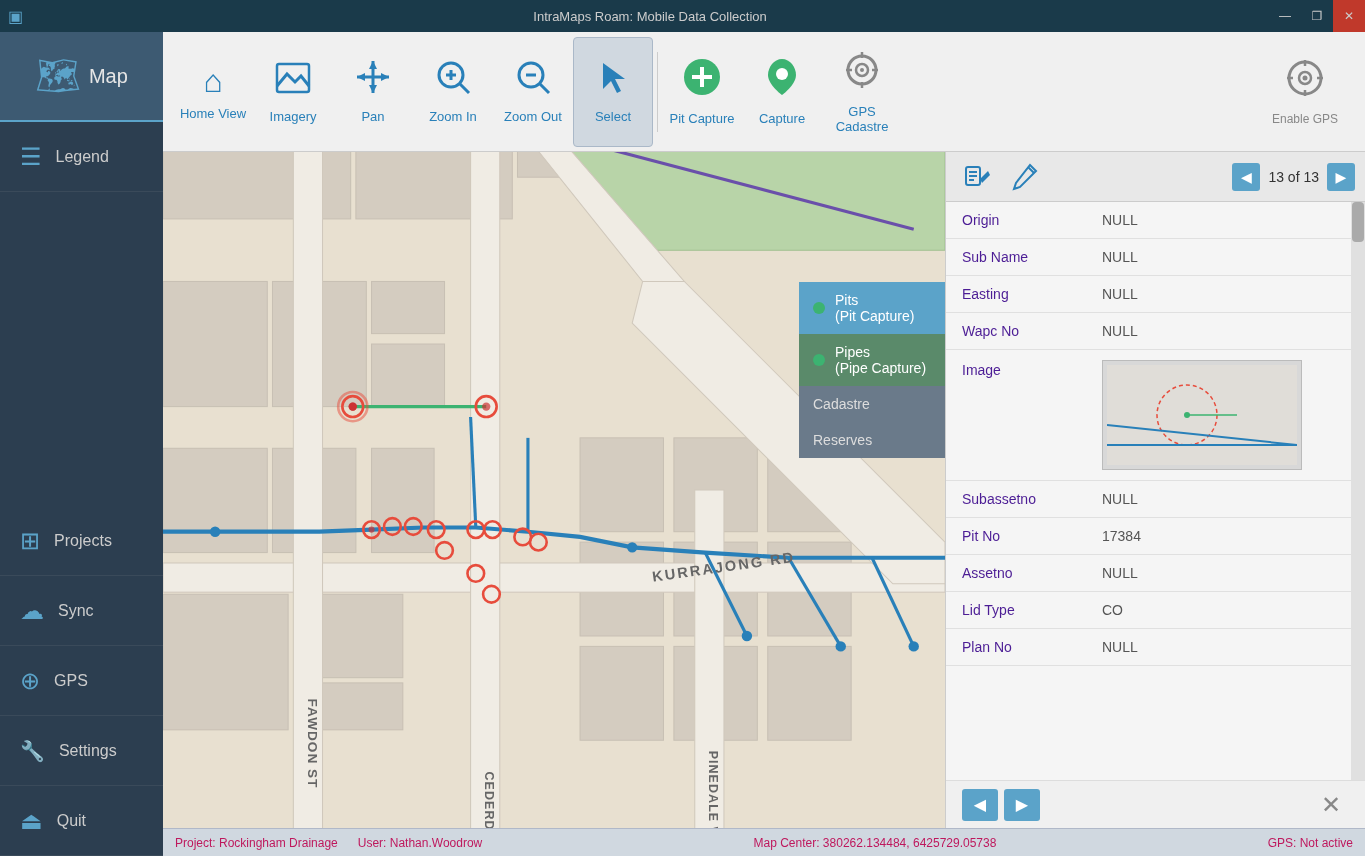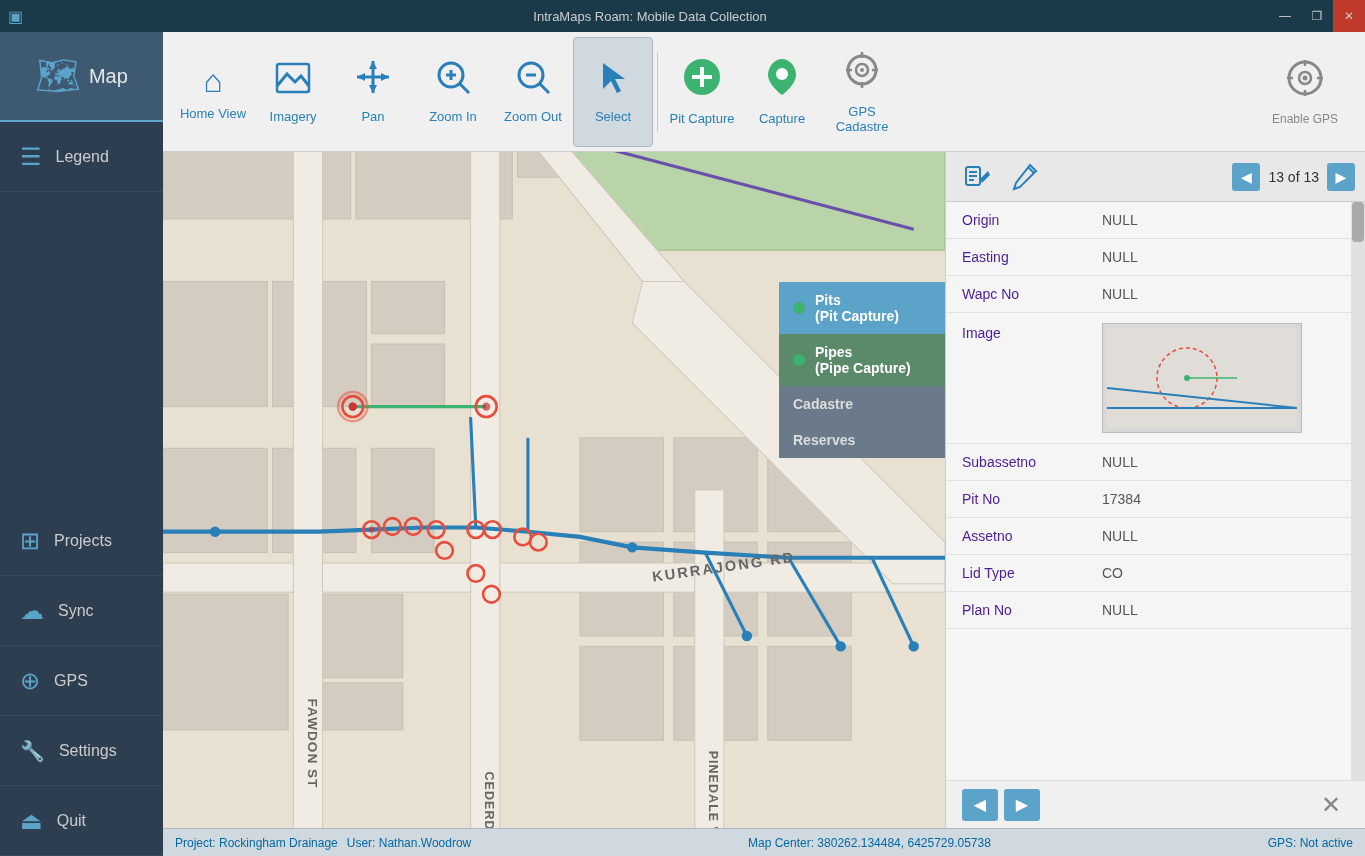--- a/index.html
+++ b/index.html
@@ -70,35 +70,35 @@
     
     .map-area {
       flex: 1; background: #e8e0d0; position: relative; overflow: hidden;
     }
 
     
     .map-svg { width: 100%; height: 100%; }
 
     
     .dropdown-menu {
-      position: absolute; top: 130px; left: 616px; background: transparent;
-      z-index: 100; width: 195px; font-weight: bold;
+      position: absolute; top: 130px; left: 636px; background: transparent;
+      z-index: 100; width: 195px;
     }
     .dropdown-item {
       display: flex; align-items: center; padding: 10px 14px; cursor: pointer;
       font-size: 14px; gap: 10px;
     }
     .dropdown-item.active { background: #5ba3c9; color: white; }
     .dropdown-item.inactive { background: #6a7a8a; color: #ddd; }
     .dropdown-dot { width: 12px; height: 12px; border-radius: 50%; background: #3cb371; flex-shrink: 0; }
 
     
     .statusbar {
       width: 100%; height: 28px; background: #d0d8e0; display: flex; align-items: center;
-      padding: 0 12px; font-size: 12px; color: #0369a1; gap: 9px; border-top: 1px solid #b0b8c8;
+      padding: 0 12px; font-size: 12px; color: #be185d; gap: 20px; border-top: 1px solid #b0b8c8;
     }
 
     
     .right-panel {
       width: 420px; background: #f5f5f5; display: flex; flex-direction: column;
       border-left: 1px solid #ccc; flex-shrink: 0;
     }
     .rp-toolbar {
       height: 50px; background: #e8e8e8; display: flex; align-items: center;
       padding: 0 10px; gap: 8px; border-bottom: 1px solid #ccc;
@@ -449,20 +449,24 @@
             <div style="position:absolute;top:0;left:1px;right:1px;height:40px;background:#aaa;border-radius:4px;"></div>
           </div>
 
           <table class="record-table">
             <tbody>
               <tr>
                 <td>Origin</td>
                 <td>NULL</td>
               </tr>
               <tr>
+                <td>Sub Name</td>
+                <td>NULL</td>
+              </tr>
+              <tr>
                 <td>Easting</td>
                 <td>NULL</td>
               </tr>
               <tr>
                 <td>Wapc No</td>
                 <td>NULL</td>
               </tr>
               <tr>
                 <td style="vertical-align:top;padding-top:12px;">Image</td>
                 <td class="record-image-cell">

